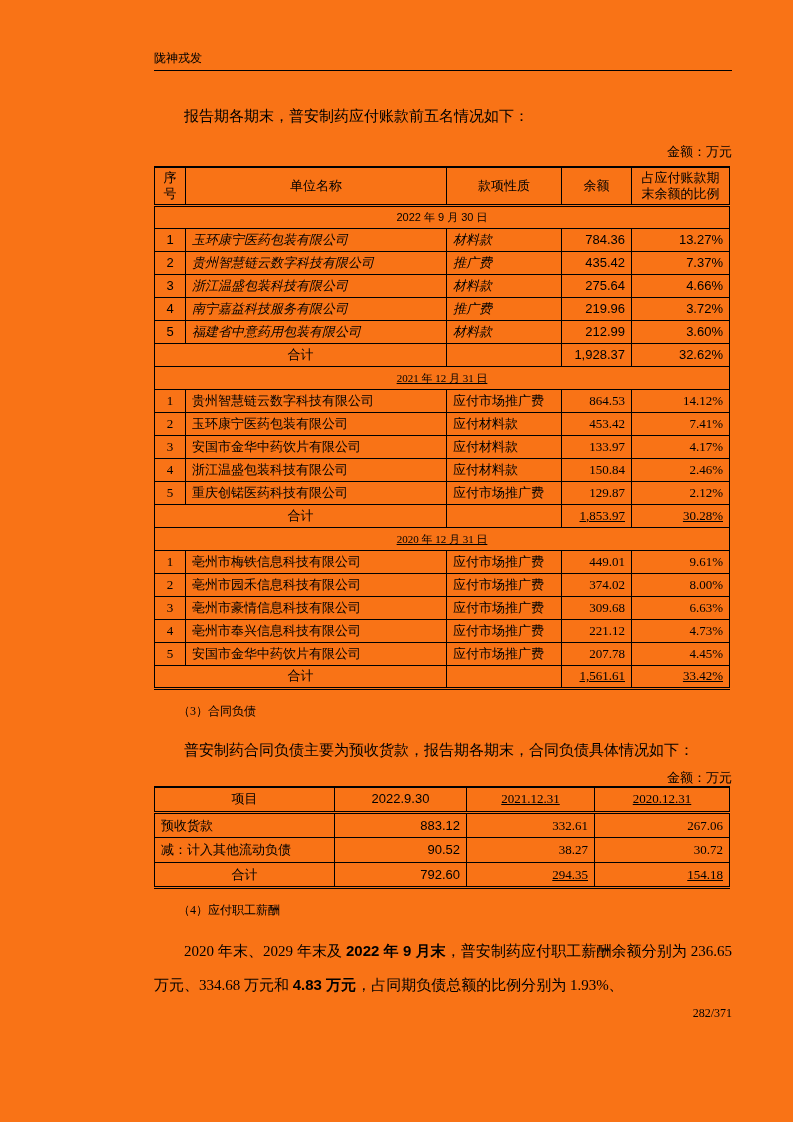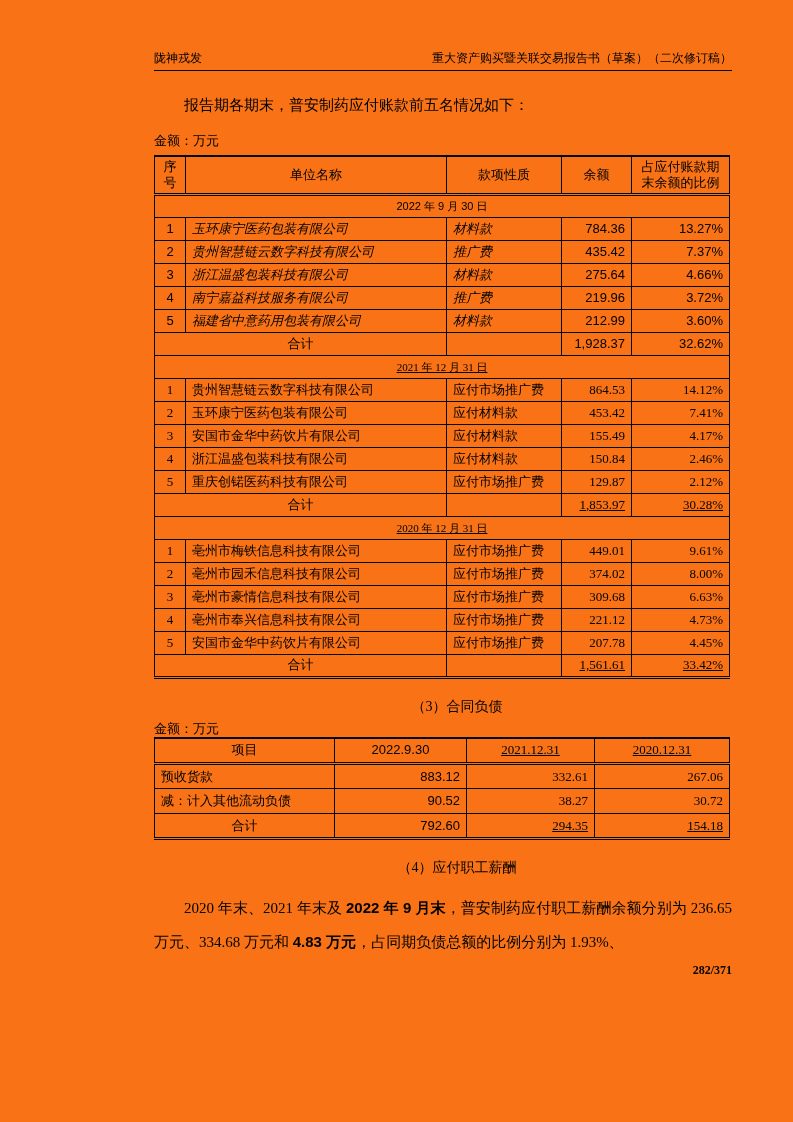--- a/index.html
+++ b/index.html
@@ -27,24 +27,24 @@
     padding-bottom: 3px;
     border-bottom: 1px solid #000;
   }
 
   .body-para {
     font-size: 15px;
     line-height: 31px;
     text-indent: 2em;
     text-align: justify;
   }
-  .p-intro { margin-top: 19px; }
+  .p-intro { margin-top: 30px; }
   .unit-label {
     font-size: 13px;
-    text-align: left;
+    text-align: right;
     margin-top: 11px;
     line-height: 17px;
     font-family: Liberation Serif, serif;
   }
 
   
   table.fin {
     width: 575px;
     border-collapse: collapse;
     table-layout: fixed;
@@ -67,50 +67,48 @@
   .kai { font-style: italic; font-weight: 700; }
   .sb  { font-weight: 700; text-decoration: underline; }
   .c { text-align: center; }
   .l { text-align: left; }
   .r { text-align: right; }
   td.name { padding-left: 9px; }
   td.num { padding-right: 9px; }
   .sectrow td { text-align: center; font-size: 11px; }
 
   .sec-heading {
-    font-size: 14px;
+    font-size: 12px;
     line-height: 21px;
     text-indent: 2em;
-    margin-top: 17px;
-    text-align: center;
+    margin-top: 11px;
   }
   .p-contract { margin-top: 13px; width: 560px; }
   .p-salary { margin-top: 13px; line-height: 33px; }
   .unit-label-2 { margin-top: 3px; }
   table.t2 { margin-top: 0; }
   table.t2 td, table.t2 th { height: 25px; }
   table.t2 thead th { height: 26px; }
 
   .page-num {
     text-align: right;
     font-size: 12px;
-    font-weight: 700;
+    font-weight: 400;
     margin-top: 3px;
     line-height: 16px;
   }
 </style>
 </head>
 <body>
 
 <div class="page">
   <div class="content">
 
     <div class="dochead">
       <span>陇神戎发</span>
-      <span>重大资产购买暨关联交易报告书（草案）（二次修订稿）</span>
     </div>
 
     <p class="body-para p-intro">报告期各期末，普安制药应付账款前五名情况如下：</p>
 
     <div class="unit-label">金额：万元</div>
 
     <table class="fin t1">
       <colgroup>
           <col style="width:31px">
           <col style="width:261px">
@@ -187,21 +185,21 @@
           <td class="c">2</td>
           <td class="l name">玉环康宁医药包装有限公司</td>
           <td class="l">应付材料款</td>
           <td class="r num">453.42</td>
           <td class="r num">7.41%</td>
         </tr>
         <tr>
           <td class="c">3</td>
           <td class="l name">安国市金华中药饮片有限公司</td>
           <td class="l">应付材料款</td>
-          <td class="r num">155.49</td>
+          <td class="r num">133.97</td>
           <td class="r num">4.17%</td>
         </tr>
         <tr>
           <td class="c">4</td>
           <td class="l name">浙江温盛包装科技有限公司</td>
           <td class="l">应付材料款</td>
           <td class="r num">150.84</td>
           <td class="r num">2.46%</td>
         </tr>
         <tr>
@@ -259,20 +257,21 @@
         <tr>
           <td colspan="2" class="c hei">合计</td>
           <td></td>
           <td class="r num sb">1,561.61</td>
           <td class="r num sb">33.42%</td>
         </tr>
       </tbody>
     </table>
 
     <p class="sec-heading">（3）合同负债</p>
+    <p class="body-para p-contract">普安制药合同负债主要为预收货款，报告期各期末，合同负债具体情况如下：</p>
 
     <div class="unit-label unit-label-2">金额：万元</div>
 
     <table class="fin t2">
       <colgroup>
           <col style="width:180px">
           <col style="width:132px">
           <col style="width:128px">
           <col style="width:135px">
         </colgroup>
@@ -301,18 +300,18 @@
           <td class="c hei">合计</td>
           <td class="r num hei">792.60</td>
           <td class="r num sb">294.35</td>
           <td class="r num sb">154.18</td>
         </tr>
       </tbody>
     </table>
 
     <p class="sec-heading">（4）应付职工薪酬</p>
 
-    <p class="body-para p-salary"><span>2020 年末、2021 年末及 </span><span class="hei">2022 年 9 月末</span><span>，普安制药应付职工薪酬余额分别为 236.65 万元、334.68 万元和 </span><span class="hei">4.83 万元</span><span>，占同期负债总额的比例分别为 1.93%、</span></p>
+    <p class="body-para p-salary"><span>2020 年末、2029 年末及 </span><span class="hei">2022 年 9 月末</span><span>，普安制药应付职工薪酬余额分别为 236.65 万元、334.68 万元和 </span><span class="hei">4.83 万元</span><span>，占同期负债总额的比例分别为 1.93%、</span></p>
 
     <div class="page-num">282/371</div>
 
   </div>
 </div>
 
 </body></html>

